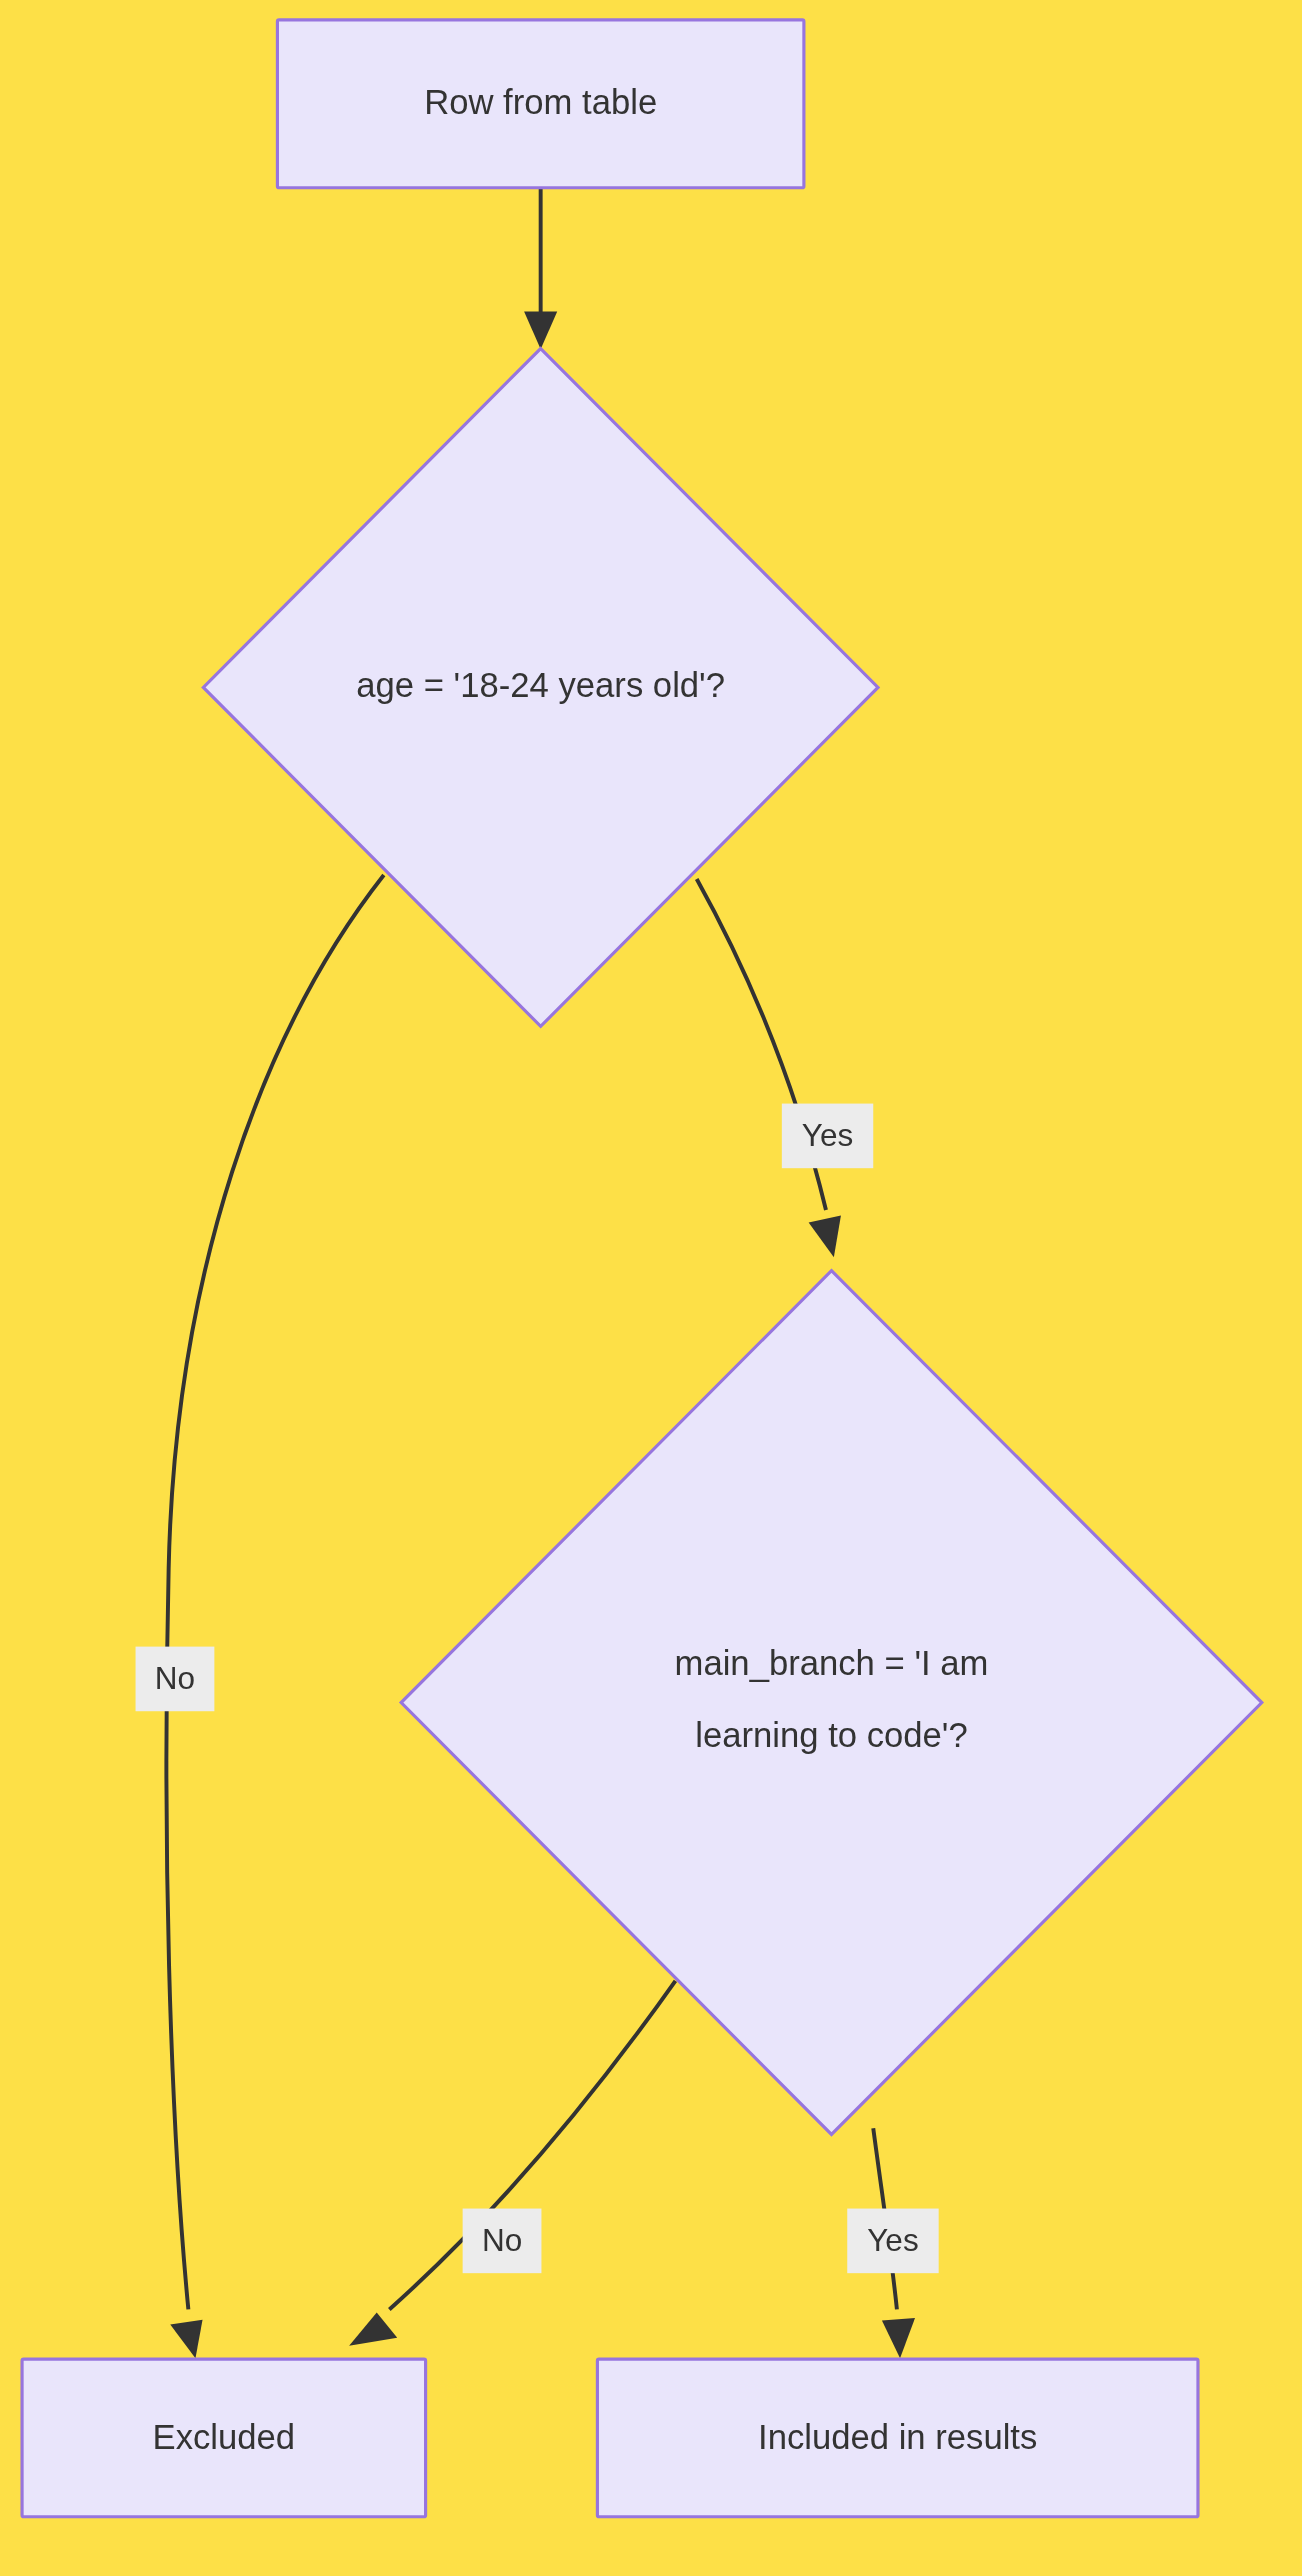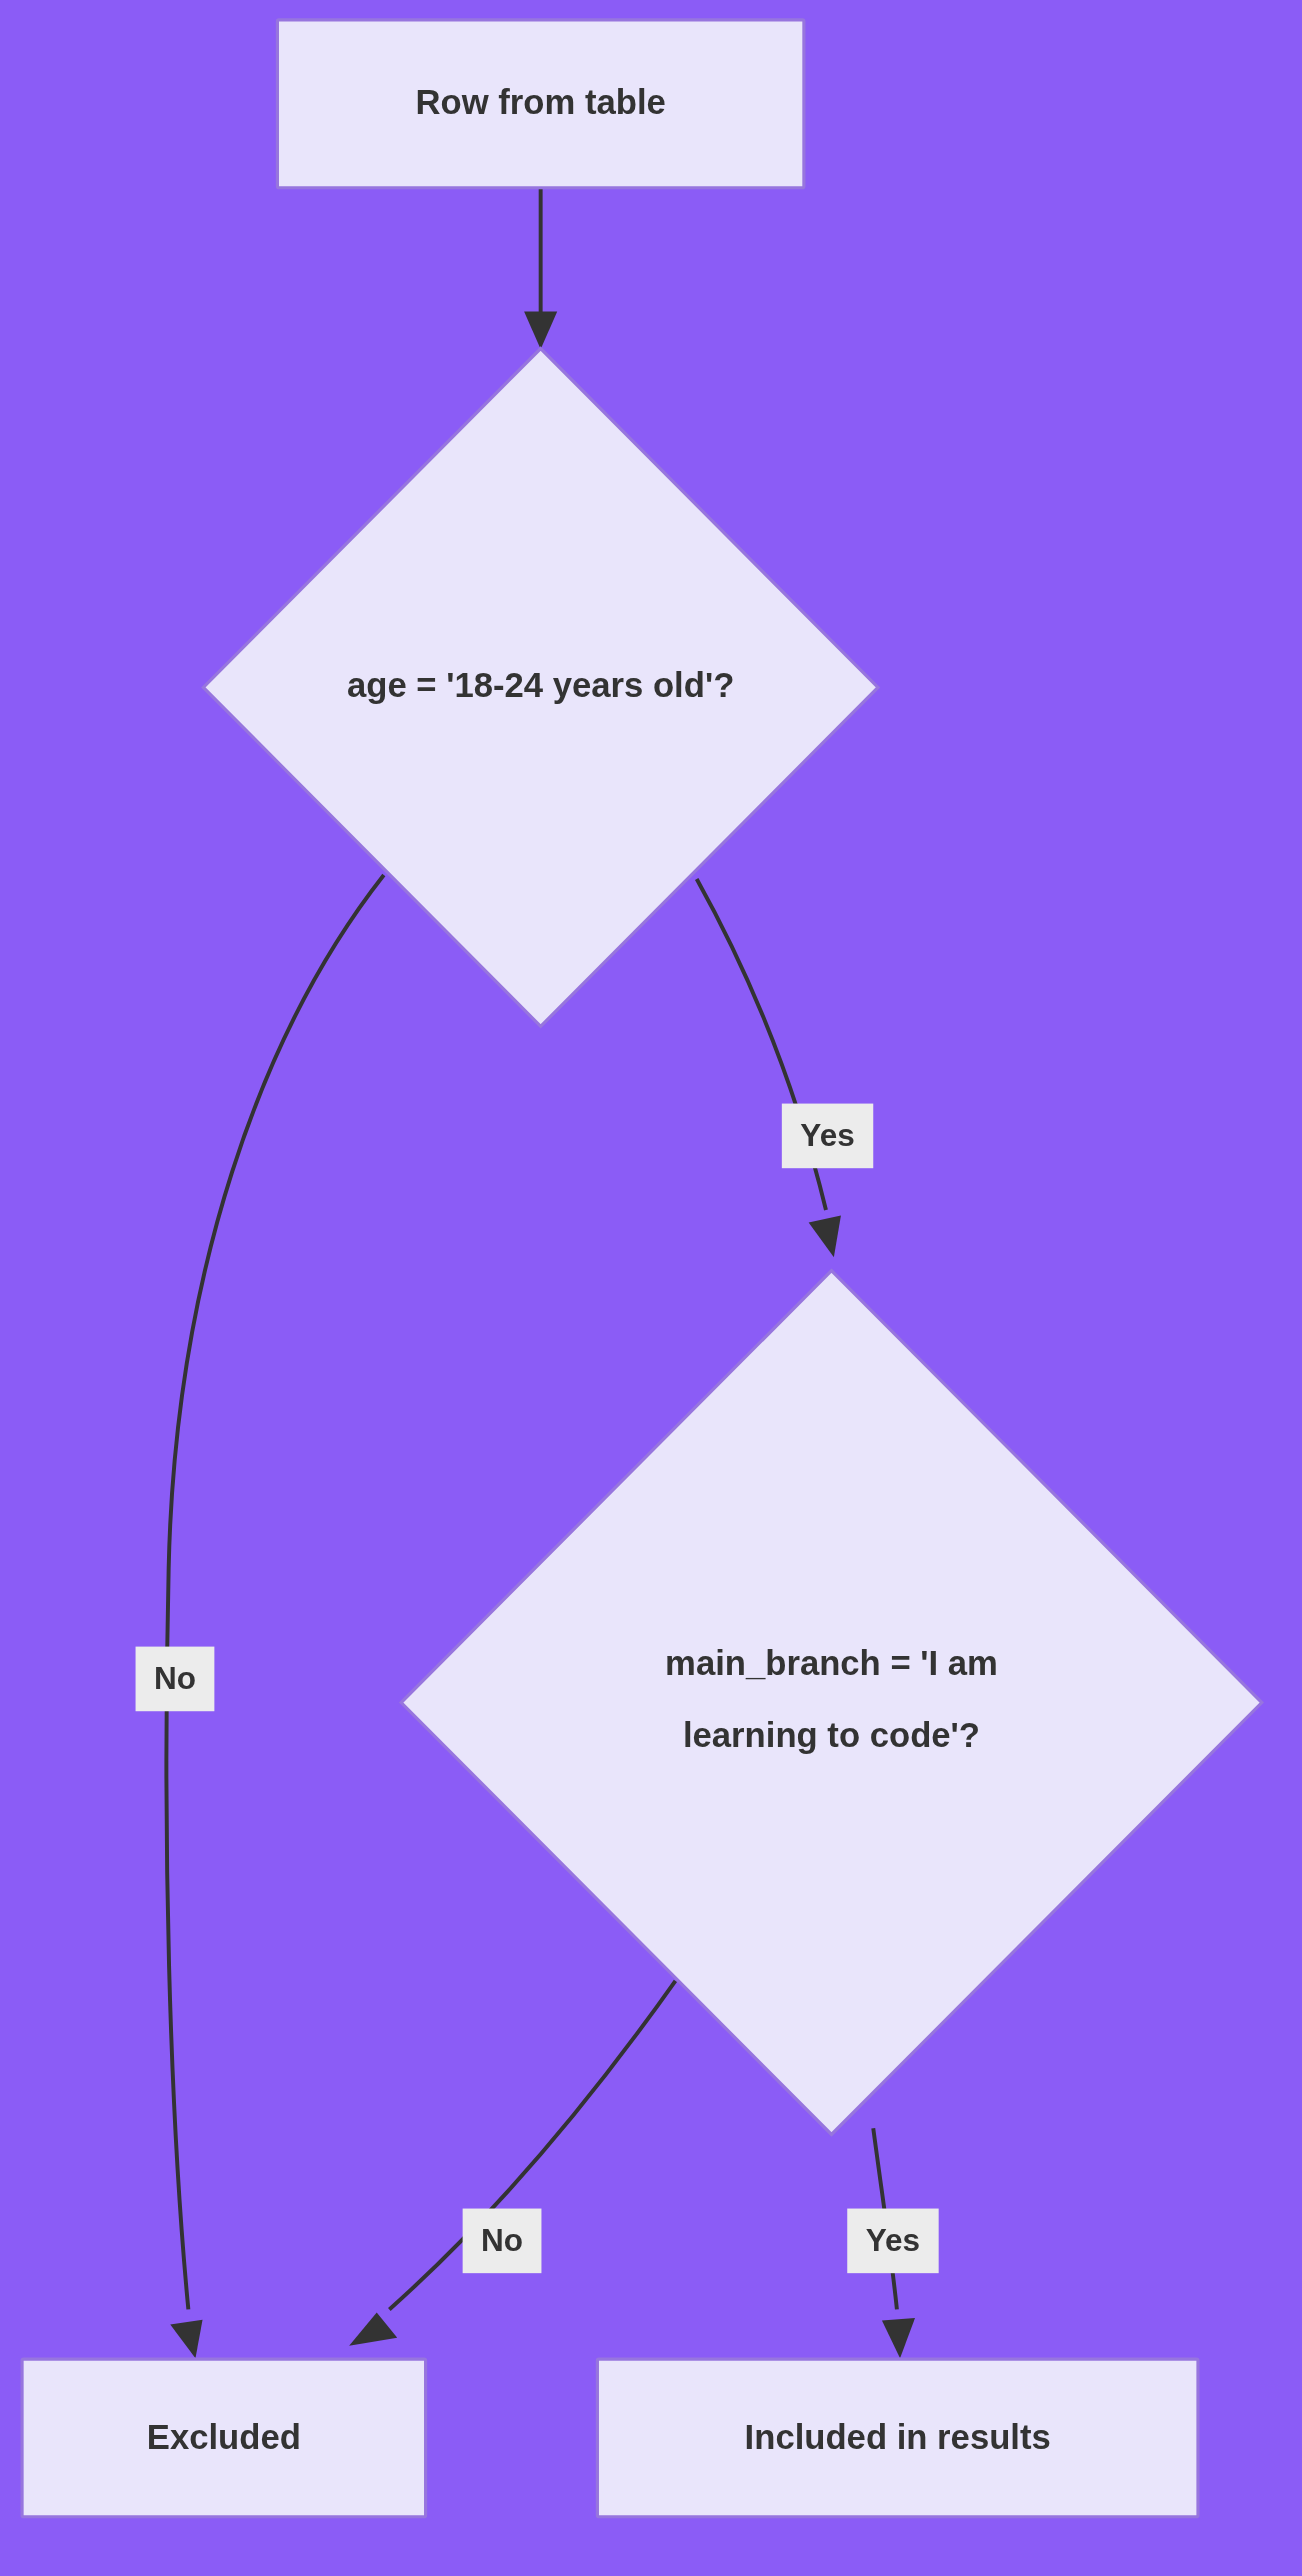--- a/index.html
+++ b/index.html
@@ -11,22 +11,21 @@
   body {
     font-family: "Liberation Sans", sans-serif;
     width: 1302px;
     height: 2576px;
     overflow: hidden;
   }
   #flow-root {
     position: relative;
     width: 1302px;
     height: 2576px;
-    background: #8b5cf6;
-    font-weight: bold;
+    background: #fde047;
   }
   svg#flow-svg {
     position: absolute;
     top: 0;
     left: 0;
     width: 1302px;
     height: 2576px;
     display: block;
   }
   .node-shape {

